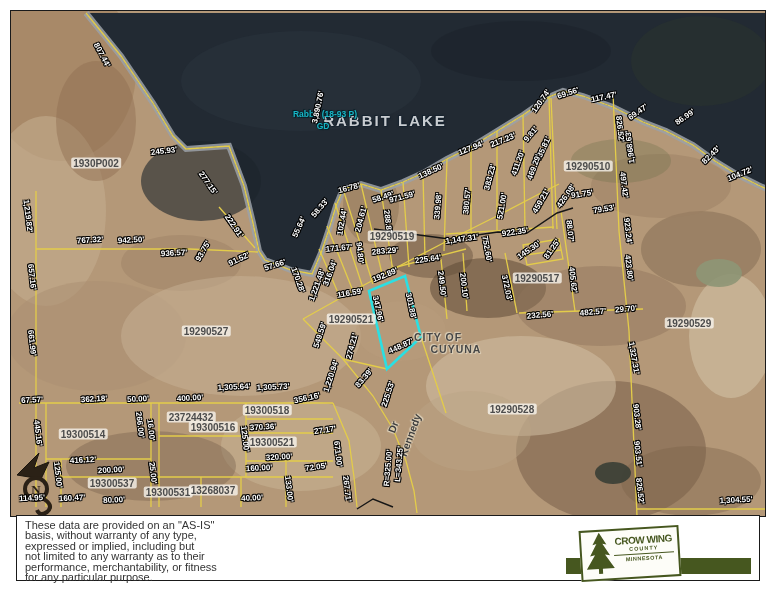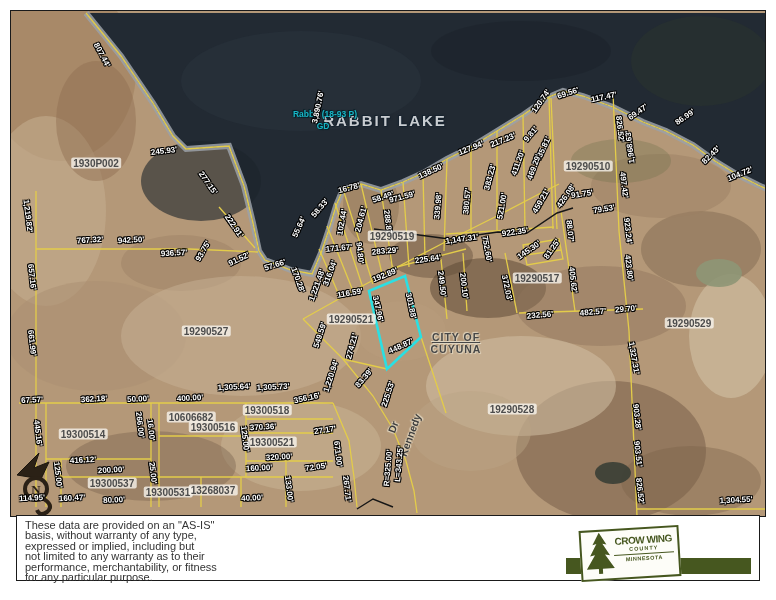--- a/index.html
+++ b/index.html
@@ -163,21 +163,21 @@
         <circle cx="21" cy="40" r="11" fill="none" stroke="#2b2116" stroke-width="4"></circle>
         <text x="21" y="45" text-anchor="middle" font-size="13" font-weight="bold" font-family="Liberation Serif, serif" fill="#2b2116">N</text>
         <path d="M27,49 Q40,56 32,63 Q25,68 22,61" fill="none" stroke="#2b2116" stroke-width="4"></path>
       </g>
     </svg>
 
     <div id="labels">
       <div class="lakeName" style="left:374px;top:109px;">RABBIT LAKE</div>
       <div class="lakeId" style="left:314px;top:103px;">Rabbit (18-93 P)</div>
       <div class="lakeId" style="left:312px;top:115px;">GD</div>
-      <div class="cityLbl" style="left:445px;top:326px;text-decoration:underline;">CITY OF</div>
+      <div class="cityLbl" style="left:427px;top:326px;">CITY OF</div>
       <div class="cityLbl" style="left:445px;top:338px;">CUYUNA</div>
       <div class="roadLbl" style="left:399px;top:424px;transform:translate(-50%,-50%) rotate(-70deg);">Kennedy</div>
       <div class="roadLbl" style="left:382px;top:416px;transform:translate(-50%,-50%) rotate(-70deg);">Dr</div>
     <div class="meas" style="left: 91px; top: 44px; transform: translate(-50%, -50%) rotate(62deg);">807.44'</div>
         <div class="meas" style="left: 153px; top: 140px; transform: translate(-50%, -50%) rotate(-7deg);">245.93'</div>
         <div class="meas" style="left: 197px; top: 172px; transform: translate(-50%, -50%) rotate(55deg);">277.15'</div>
         <div class="meas" style="left: 307px; top: 96px; transform: translate(-50%, -50%) rotate(-78deg);">3,890.76'</div>
         <div class="meas" style="left: 338px; top: 177px; transform: translate(-50%, -50%) rotate(-15deg);">16.78'</div>
         <div class="meas" style="left: 372px; top: 186px; transform: translate(-50%, -50%) rotate(-18deg);">58.49'</div>
         <div class="meas" style="left: 309px; top: 197px; transform: translate(-50%, -50%) rotate(-50deg);">58.33'</div>
@@ -289,21 +289,21 @@
         <div class="meas" style="left: 336px; top: 478px; transform: translate(-50%, -50%) rotate(83deg);">267.71'</div>
         <div class="pid" style="left: 85px; top: 152px;">1930P002</div>
         <div class="pid" style="left: 577px; top: 155px;">19290510</div>
         <div class="pid" style="left: 381px; top: 225px;">19290519</div>
         <div class="pid" style="left: 526px; top: 267px;">19290517</div>
         <div class="pid" style="left: 340px; top: 308px;">19290521</div>
         <div class="pid" style="left: 195px; top: 320px;">19290527</div>
         <div class="pid" style="left: 501px; top: 398px;">19290528</div>
         <div class="pid" style="left: 678px; top: 312px;">19290529</div>
         <div class="pid" style="left: 72px; top: 423px;">19300514</div>
-        <div class="pid" style="left: 180px; top: 406px;">10606682</div>
+        <div class="pid" style="left: 180px; top: 406px;">23724432</div>
         <div class="pid" style="left: 202px; top: 416px;">19300516</div>
         <div class="pid" style="left: 256px; top: 399px;">19300518</div>
         <div class="pid" style="left: 261px; top: 431px;">19300521</div>
         <div class="pid" style="left: 157px; top: 481px;">19300531</div>
         <div class="pid" style="left: 202px; top: 479px;">13268037</div>
         <div class="pid" style="left: 101px; top: 472px;">19300537</div>
       </div>
   </div>
 
   <div id="footer">

